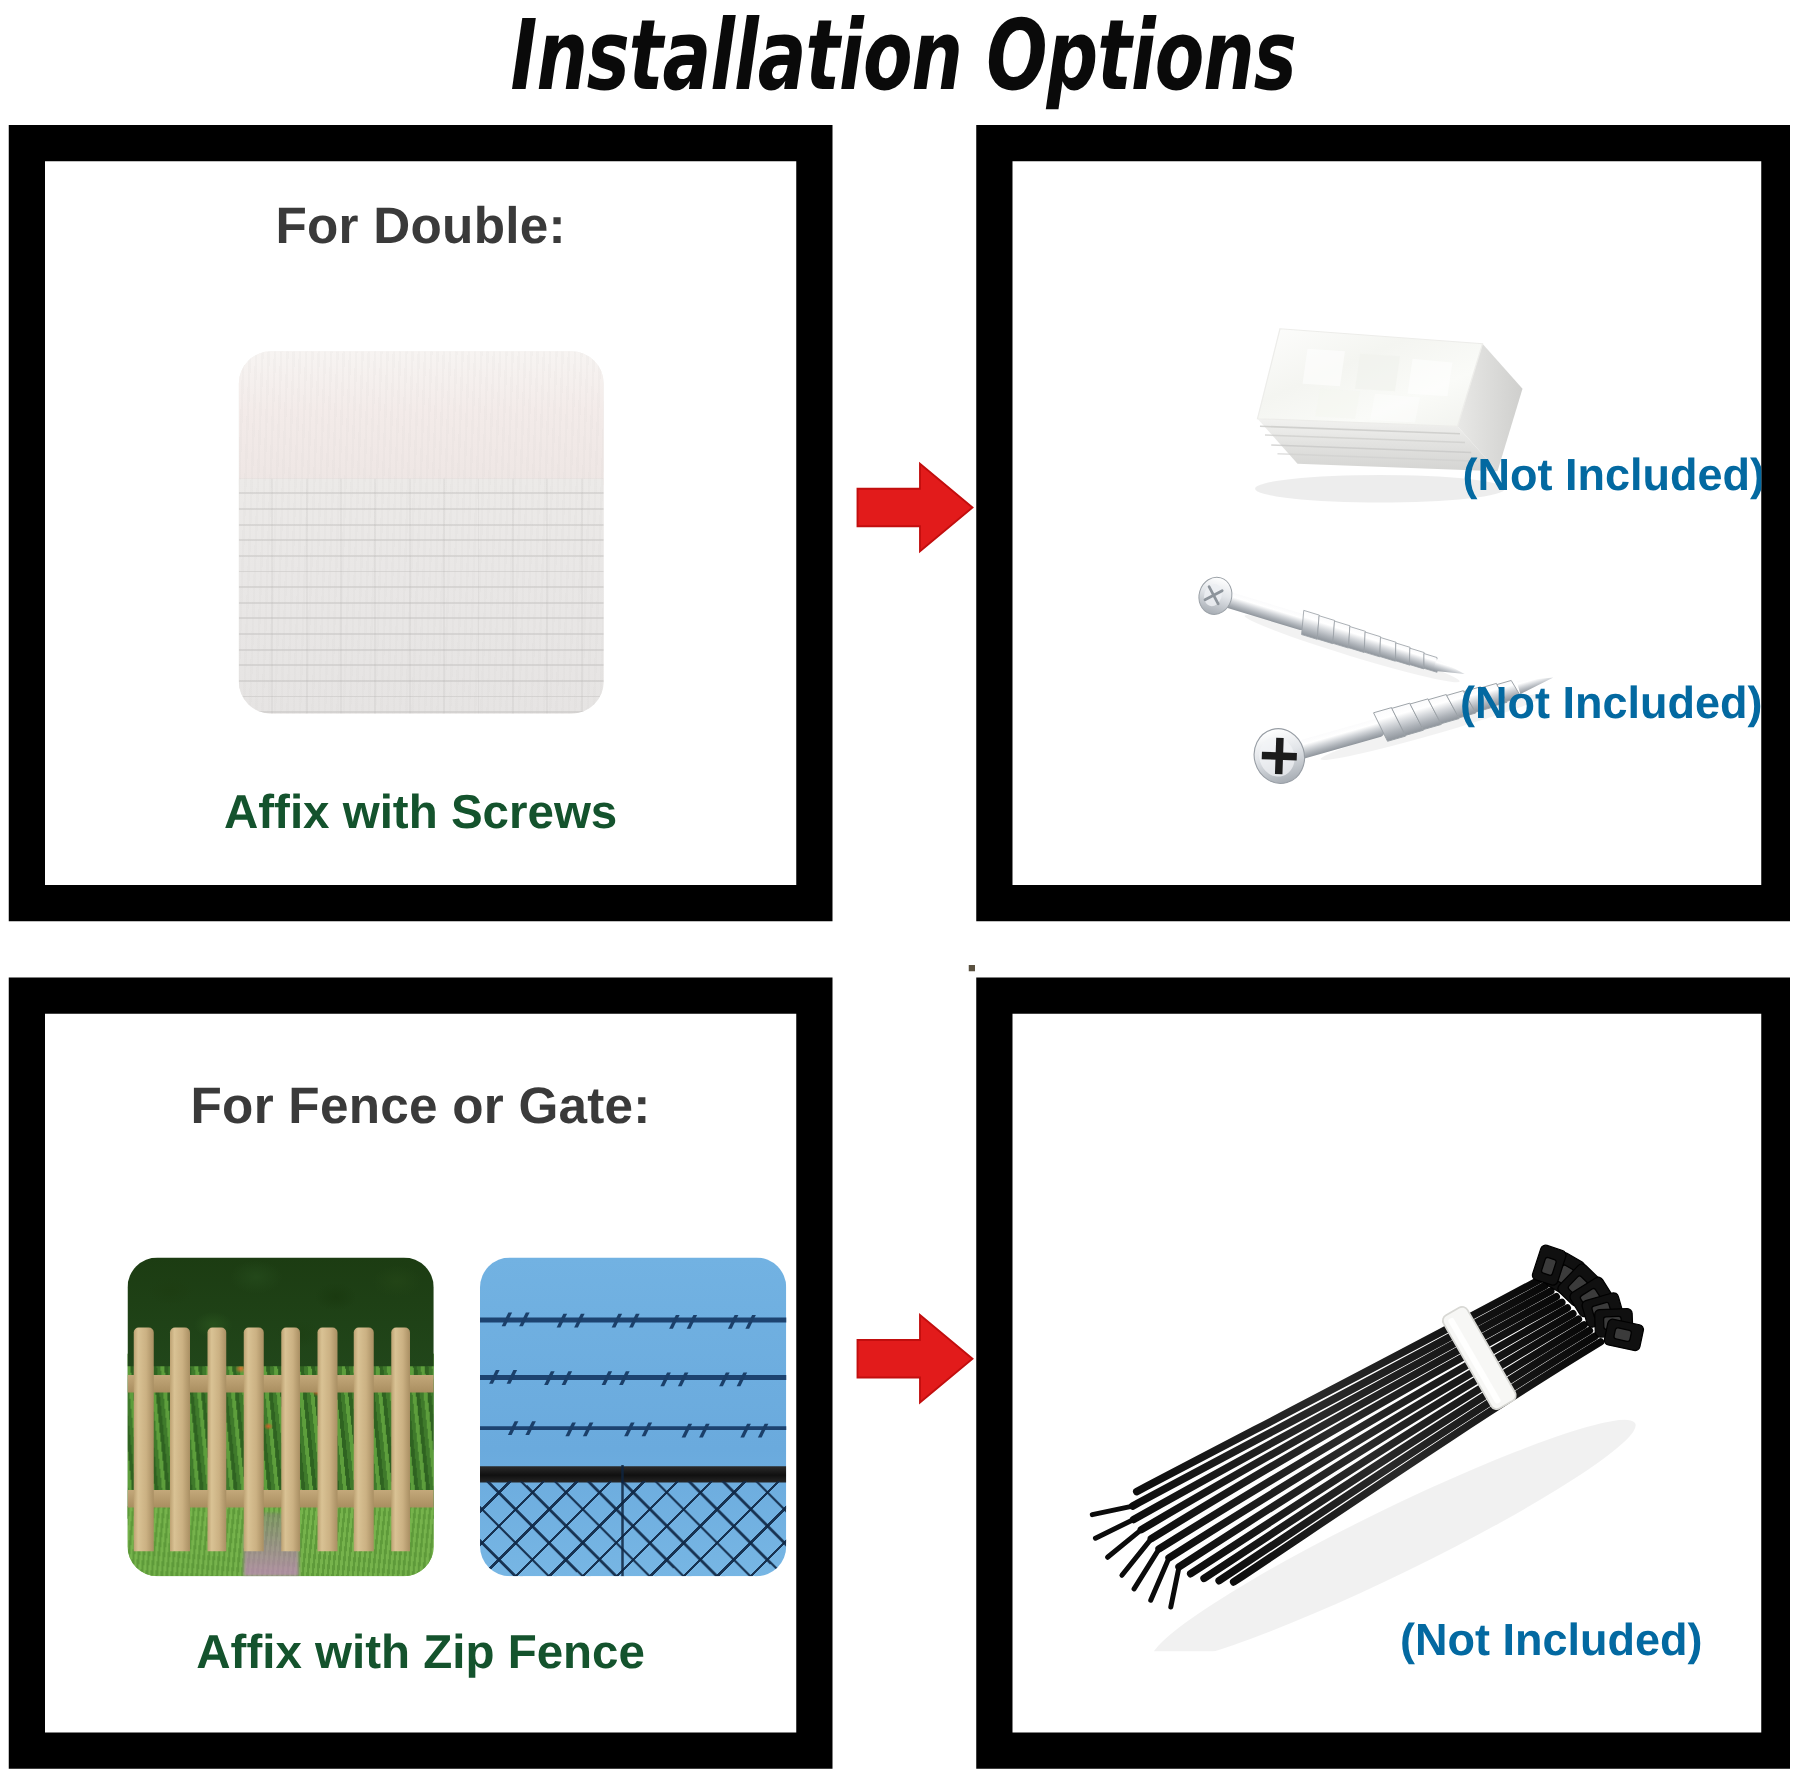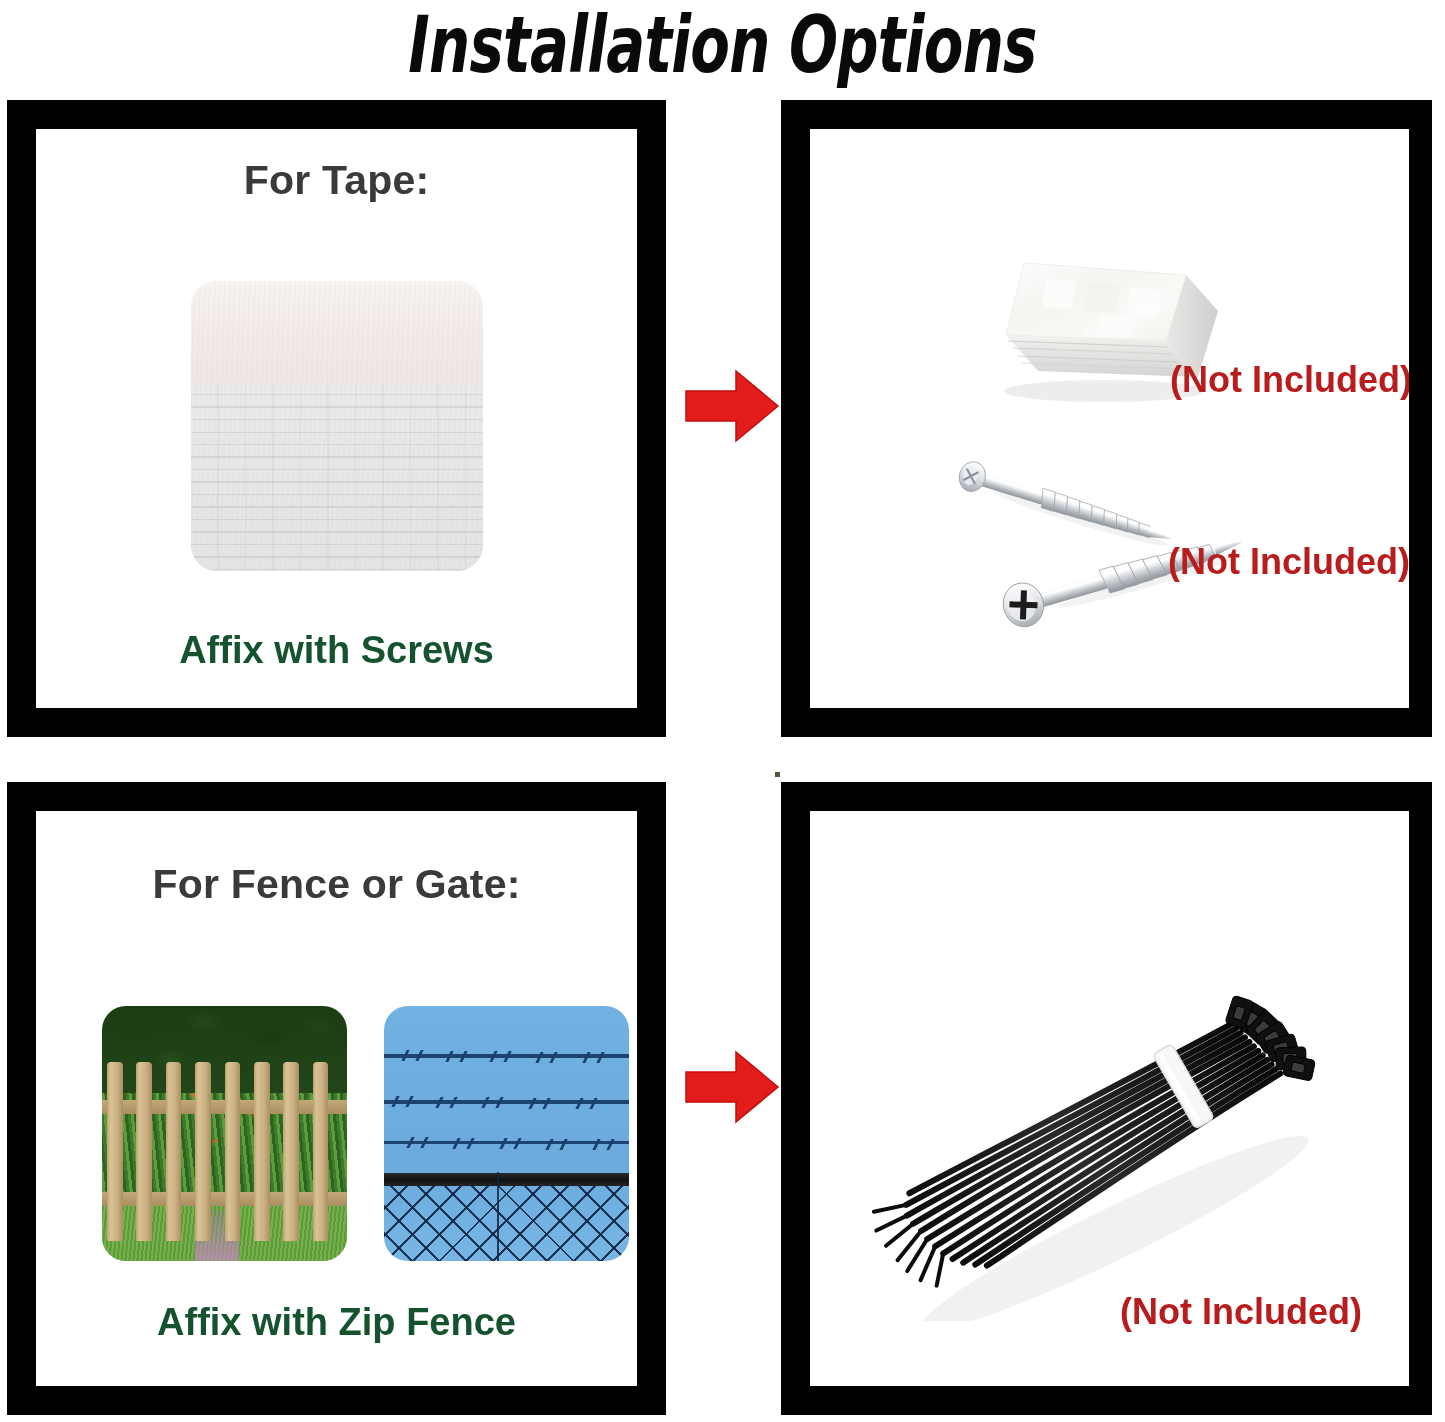--- a/index.html
+++ b/index.html
@@ -88,21 +88,21 @@
     color: #14532d;
     line-height: 1.35;
   }
   #caption-walls { bottom: 32px; }
   #caption-fence { bottom: 38px; }
 
   .not-included {
     position: absolute;
     font-size: 36px;
     font-weight: bold;
-    color: #b91c1c;
+    color: #0369a1;
     white-space: nowrap;
   }
   #ni-tape   { left: 360px; top: 230px; }
   #ni-screws { left: 358px; top: 412px; }
   #ni-zip    { left: 310px; top: 480px; }
 
   
   .arrow {
     position: absolute;
     width: 96px;
@@ -317,21 +317,21 @@
 
 <div id="infographic">
 
   <div class="title-bar">
     <div class="title-text">Installation Options</div>
   </div>
 
   <div class="panel" id="panel-tl">
     <div class="panel-inner">
 
-      <div class="panel-heading" id="heading-walls">For Tape:</div>
+      <div class="panel-heading" id="heading-walls">For Double:</div>
 
       <div id="wall-photo">
         <div class="wall-top"></div>
         <div class="wall-bottom"></div>
         <div class="brick-rows"></div>
         <div class="brick-verts"></div>
         <div class="wall-grain"></div>
       </div>
 
       <div class="caption" id="caption-walls">

